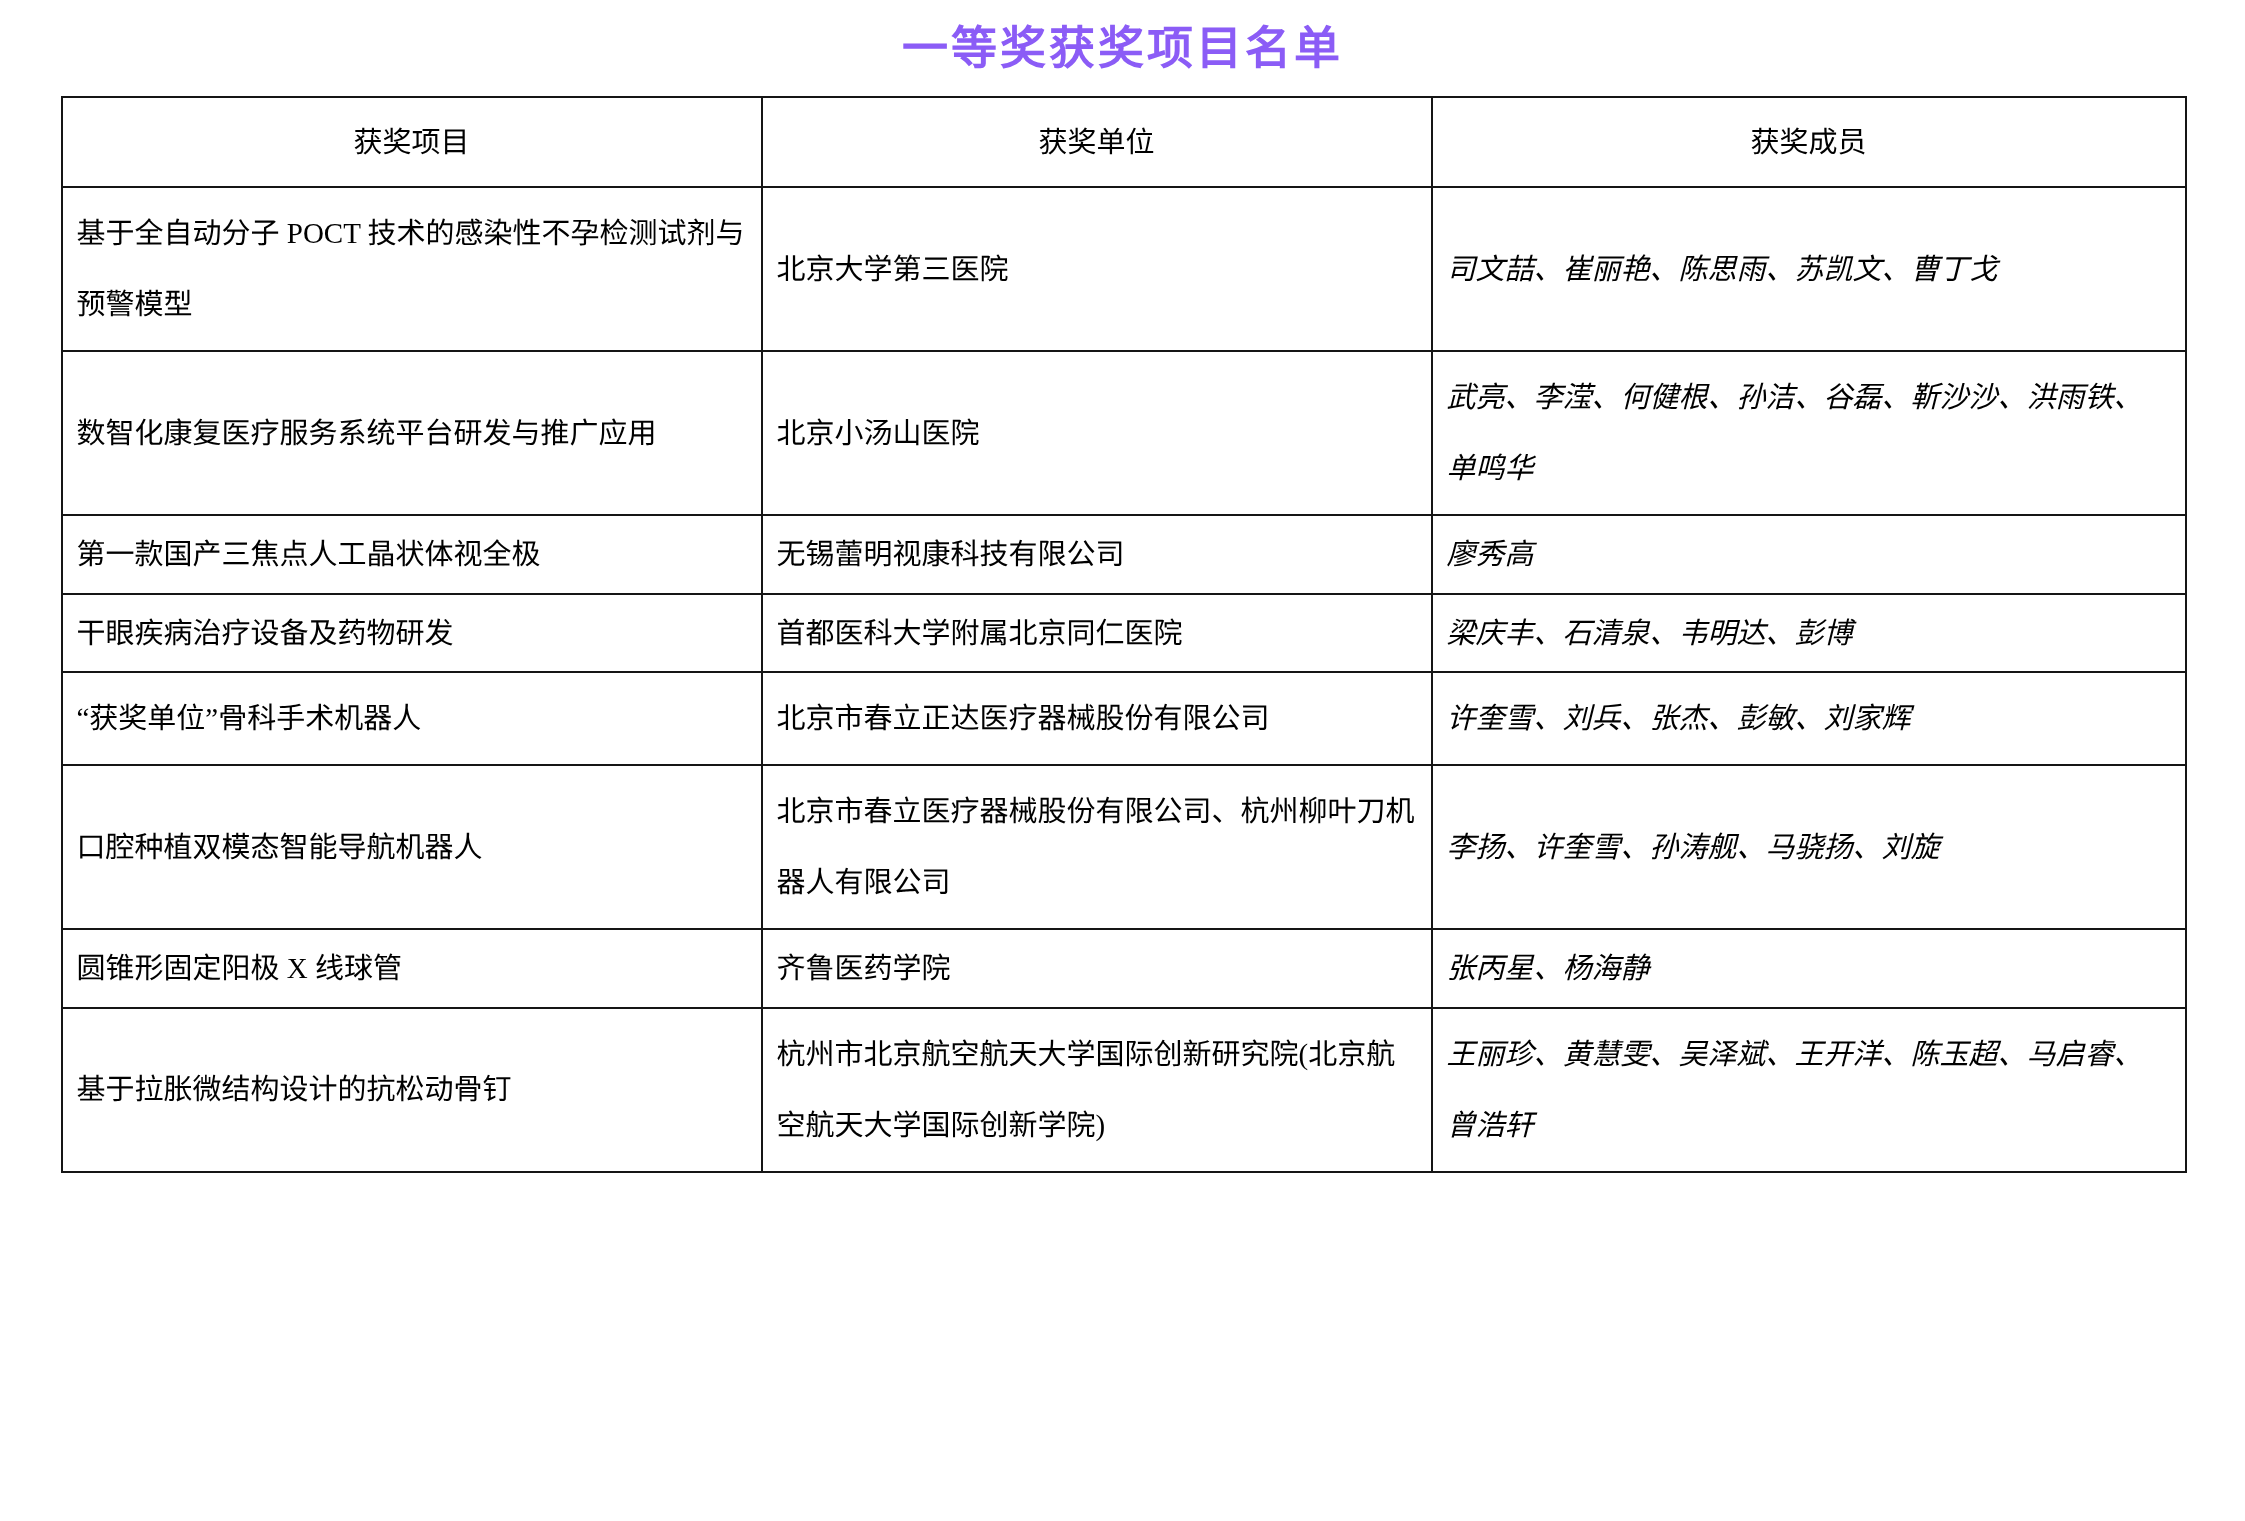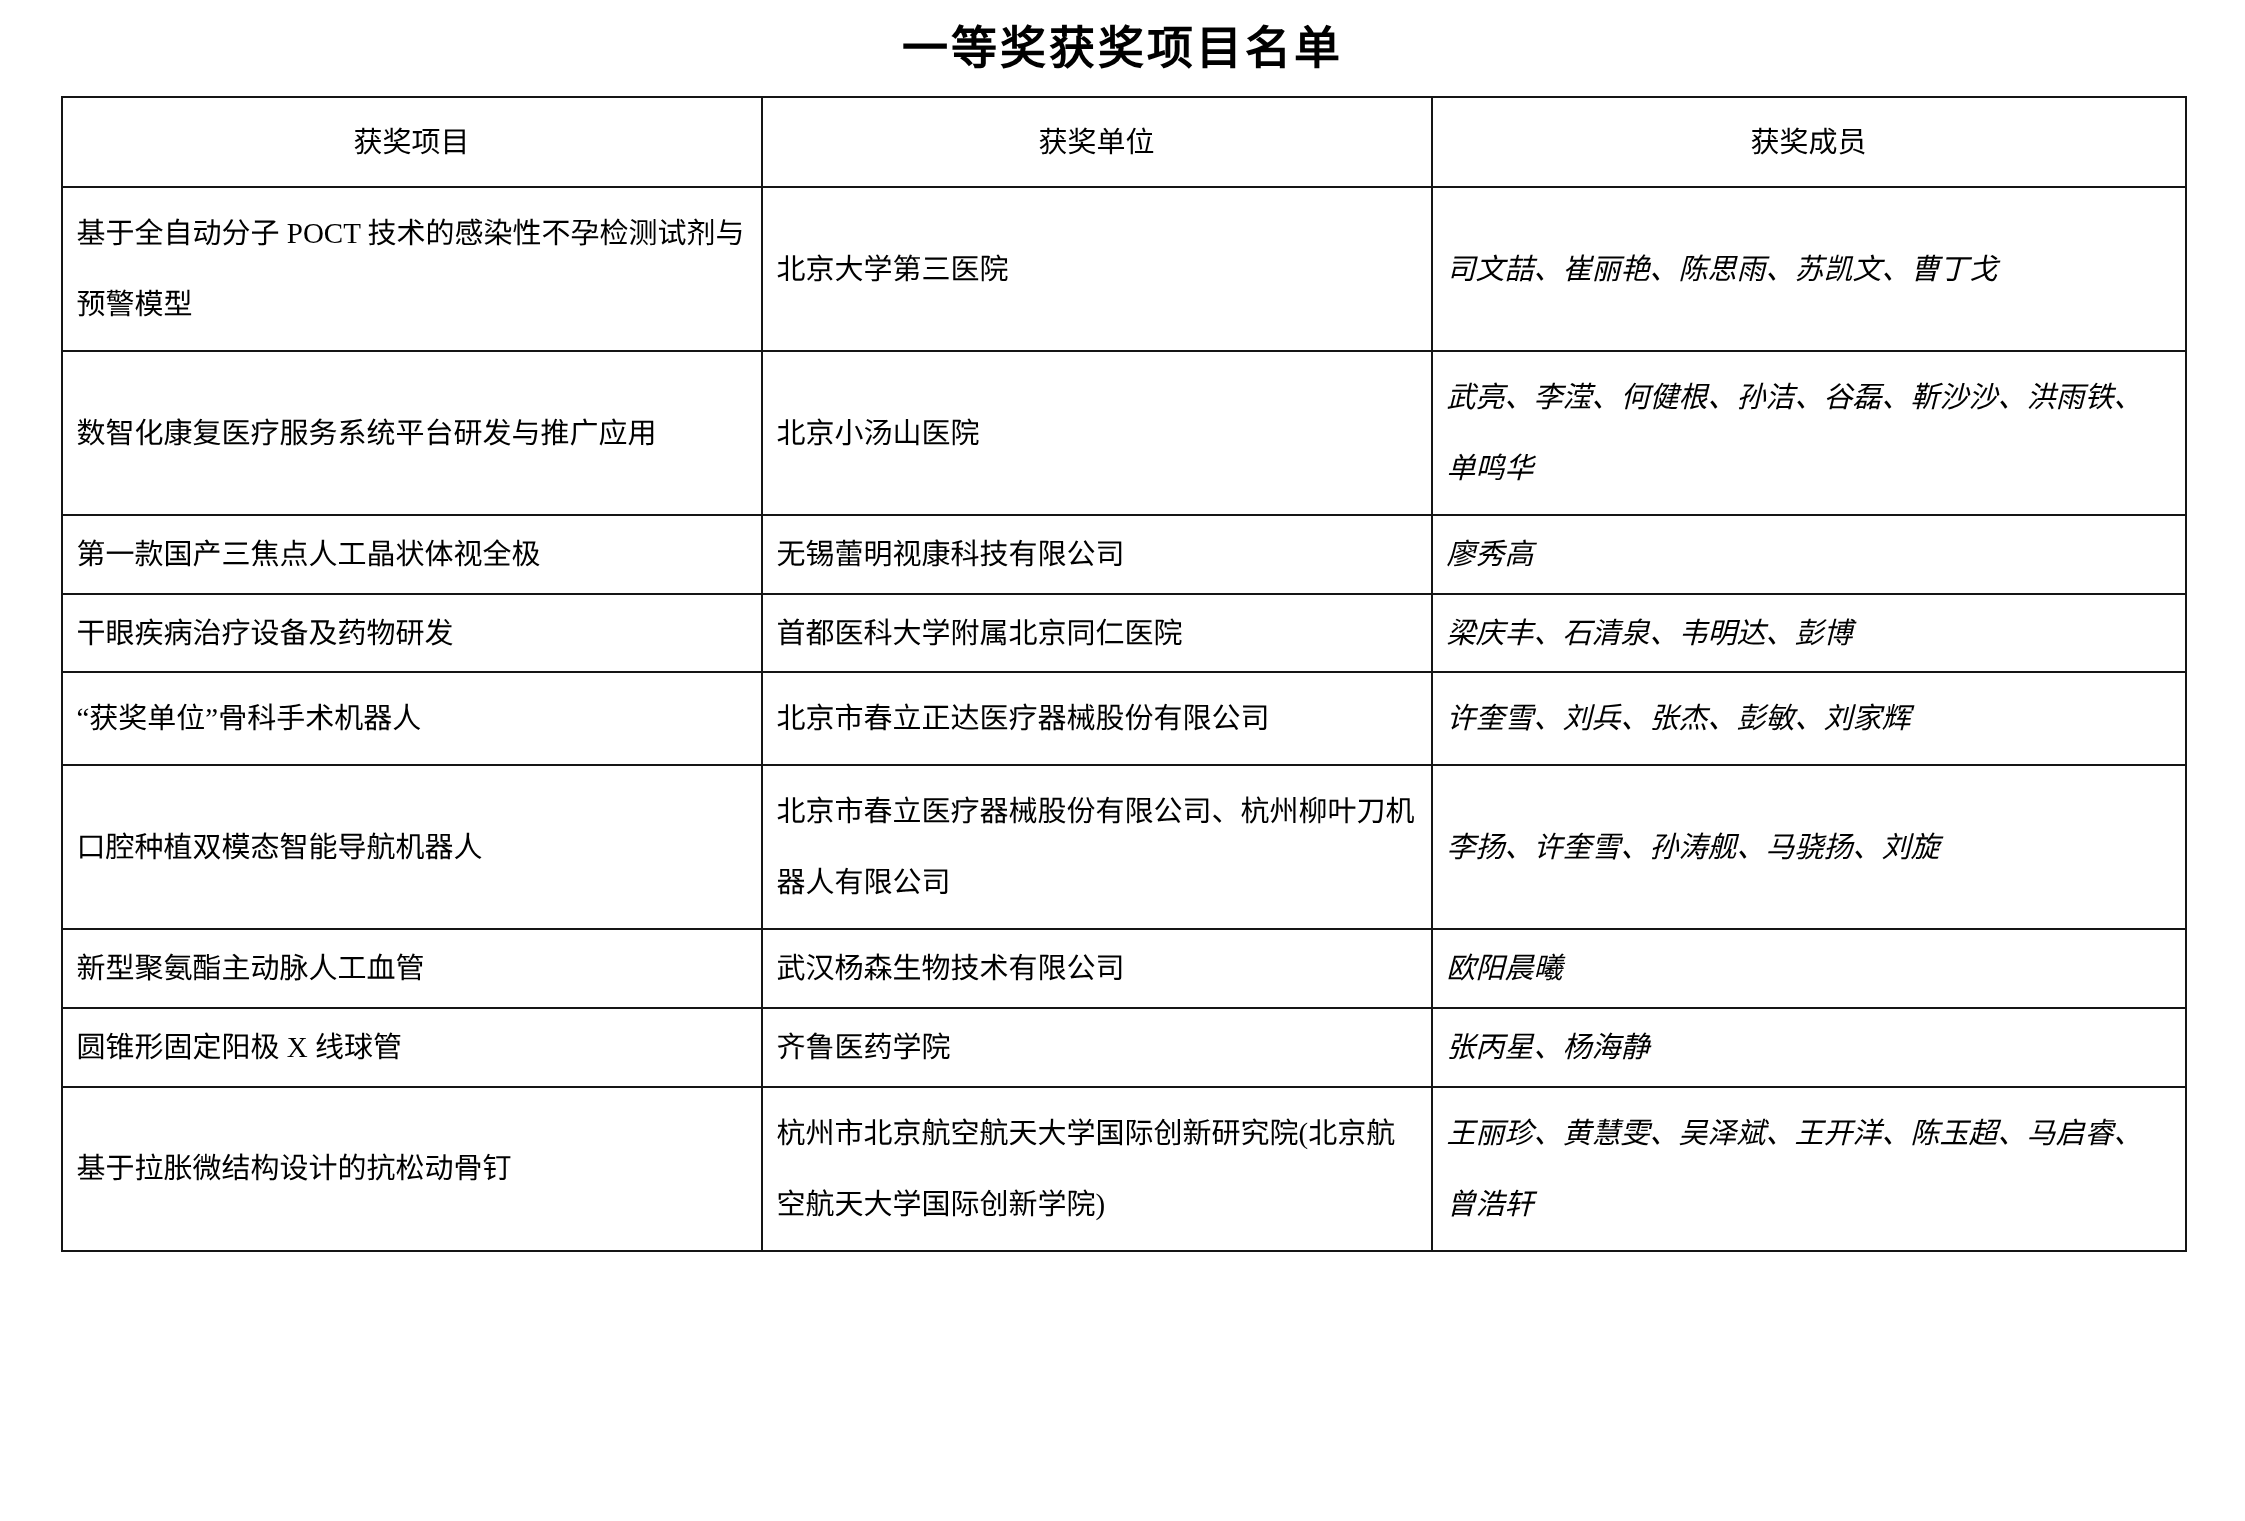--- a/index.html
+++ b/index.html
@@ -27,21 +27,21 @@
 
   .doc-title {
     text-align: center;
     font-size: 46px;
     font-weight: bold;
     letter-spacing: 3px;
     line-height: 1;
     margin: 0;
     padding-top: 26px;
     padding-bottom: 24px;
-    color: #000000;
+    color: #8b5cf6;
   }
 
   .table-wrap {
     margin: 0 auto;
     width: 2124px;
   }
 
   table.award-table {
     width: 100%;
     border-collapse: collapse;
@@ -173,31 +173,20 @@
             </td>
             <td class="cell-unit">
               <span class="cell-text">北京市春立医疗器械股份有限公司、杭州柳叶刀机器人有限公司</span>
             </td>
             <td class="cell-members">
               <span class="cell-text">李扬、许奎雪、孙涛舰、马骁扬、刘旋</span>
             </td>
           </tr>
           <tr>
             <td class="cell-project">
-              <span class="cell-text">新型聚氨酯主动脉人工血管</span>
-            </td>
-            <td class="cell-unit">
-              <span class="cell-text">武汉杨森生物技术有限公司</span>
-            </td>
-            <td class="cell-members">
-              <span class="cell-text">欧阳晨曦</span>
-            </td>
-          </tr>
-          <tr>
-            <td class="cell-project">
               <span class="cell-text">圆锥形固定阳极 X 线球管</span>
             </td>
             <td class="cell-unit">
               <span class="cell-text">齐鲁医药学院</span>
             </td>
             <td class="cell-members">
               <span class="cell-text">张丙星、杨海静</span>
             </td>
           </tr>
           <tr class="tall">

